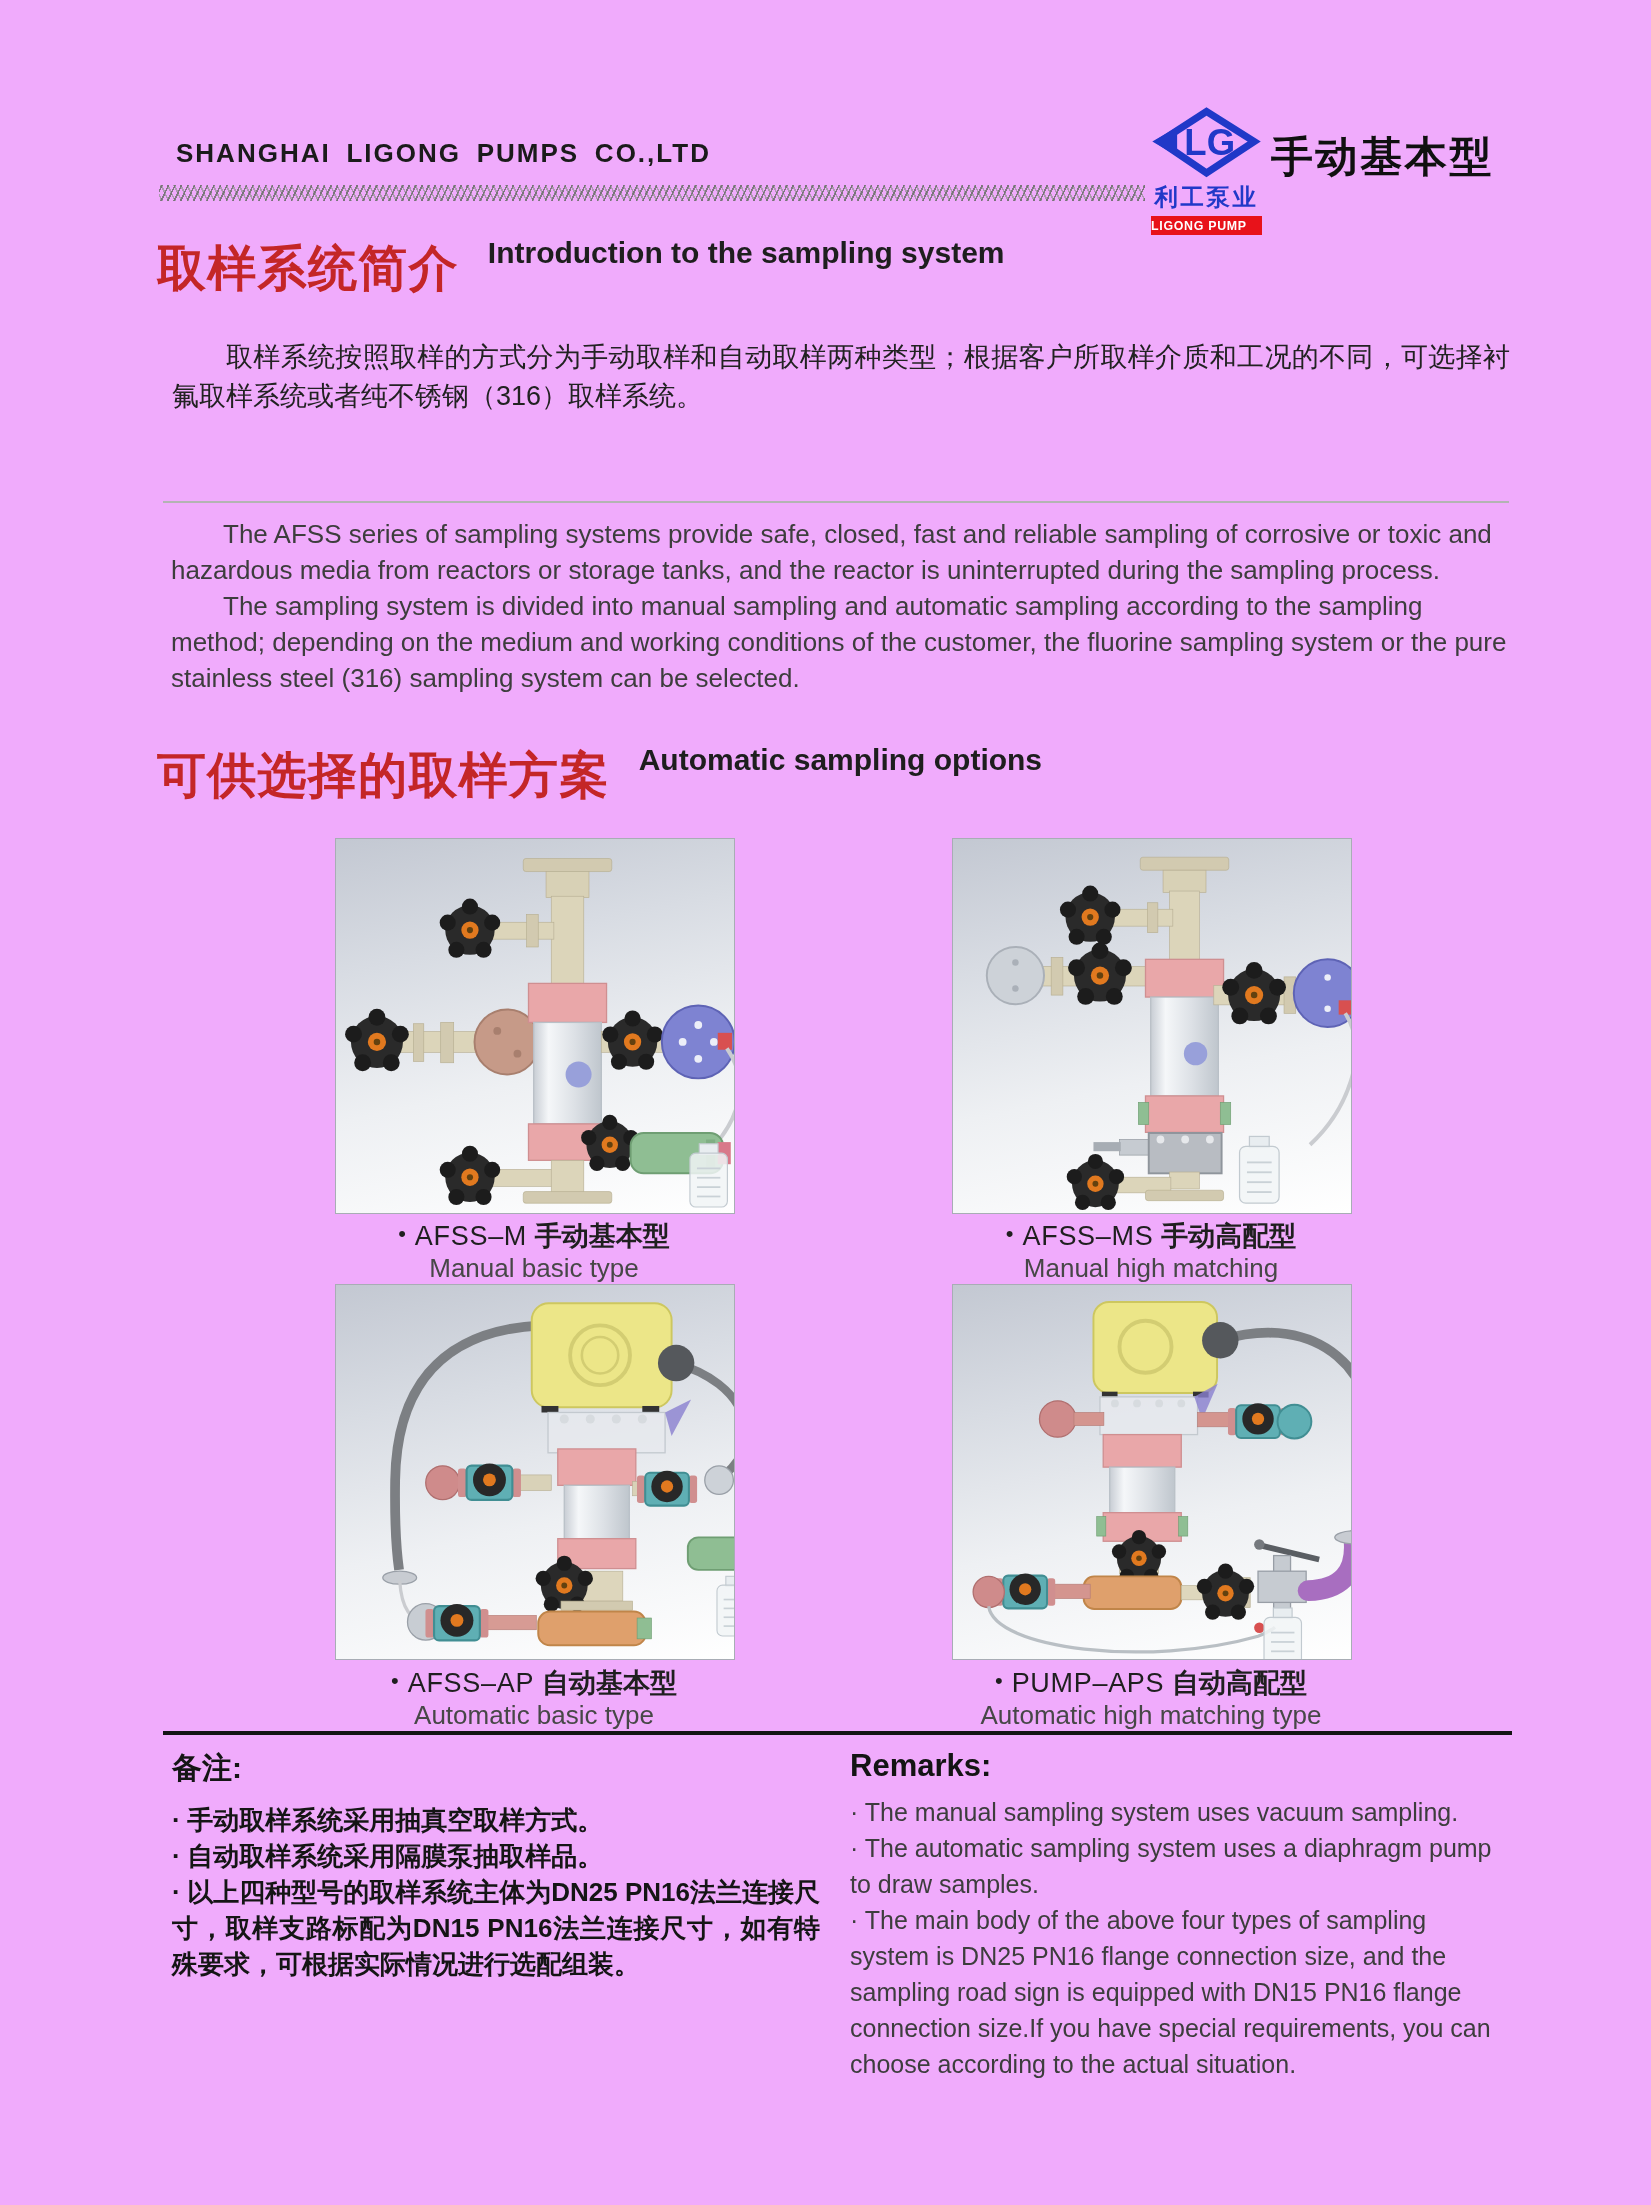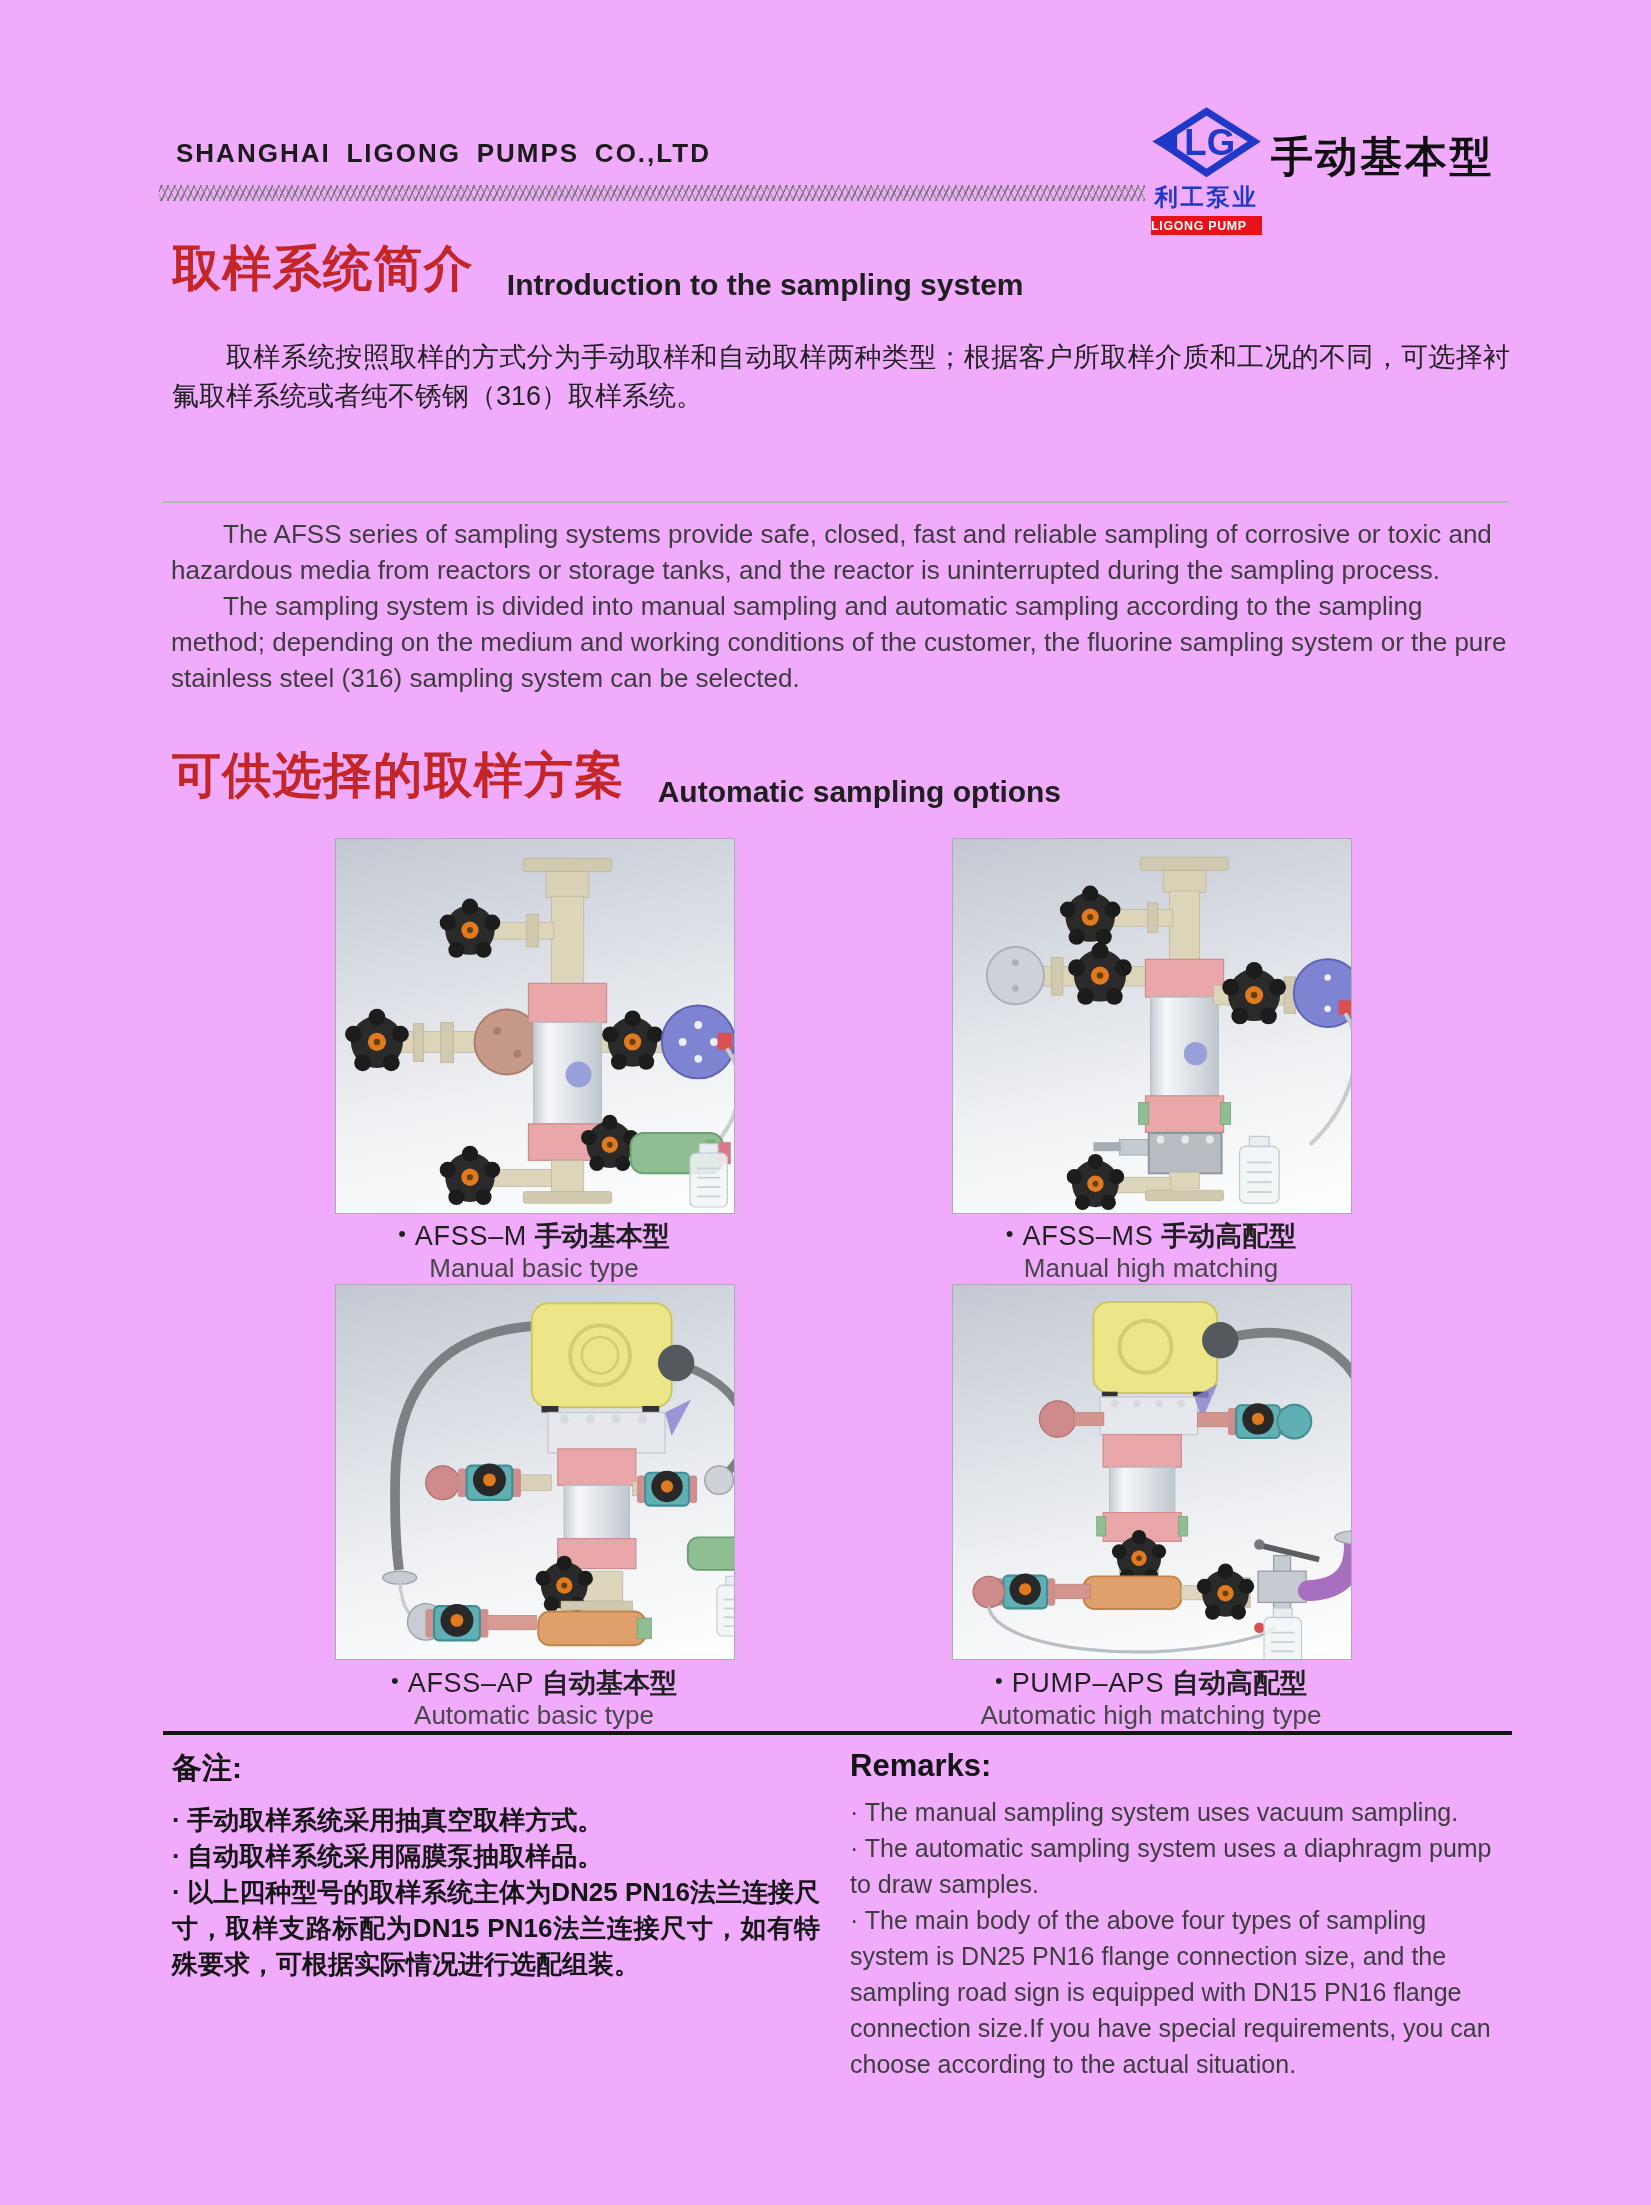--- a/index.html
+++ b/index.html
@@ -26,23 +26,23 @@
   }
   .logo .enbox{
     margin-top:2.6px; background:#e8121a; color:#ffffff; text-align:left;
     font-size:12.4px; font-weight:bold; letter-spacing:0.7px; padding:2.6px 0; white-space:nowrap;
   }
   .brandcn{
     position:absolute; left:1271px; top:129px; font-size:42px; font-weight:bold;
     color:#101010; letter-spacing:2.6px; white-space:nowrap;
   }
   
-  .sec-title{position:absolute; left:172px; display:flex; align-items:flex-end; white-space:nowrap;}
+  .sec-title{position:absolute; left:157px; display:flex; align-items:flex-start; white-space:nowrap;gap:9px;}
   .sec-title .tcn{font-size:49px; font-weight:bold; color:#c42627; letter-spacing:1.3px;}
-  .sec-title .ten{font-size:30px; font-weight:bold; color:#1e1e1e; margin-left:33px;}
+  .sec-title .ten{font-size:30px; font-weight:bold; color:#1e1e1e; margin-left:20px;}
   #sec1-title{top:236px;}
   #sec2-title{top:743px;}
   
   .cn-intro{position:absolute; left:172px; top:338px; width:1338px;
     font-size:27px; line-height:39px; color:#222222; text-align:justify;}
   .cn-intro p{margin:0; text-indent:2em;}
   .divider-gray{position:absolute; left:163px; top:501px; width:1346px; height:2px; background:#b3b3b3;}
   .en-intro{position:absolute; left:171px; top:516px; width:1340px;
     font-size:26px; line-height:36px; color:#3d3d3d;}
   .en-intro p{margin:0; text-indent:2em;}

